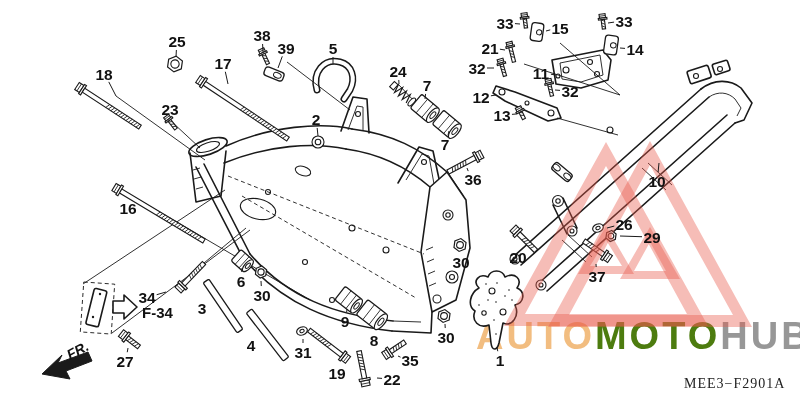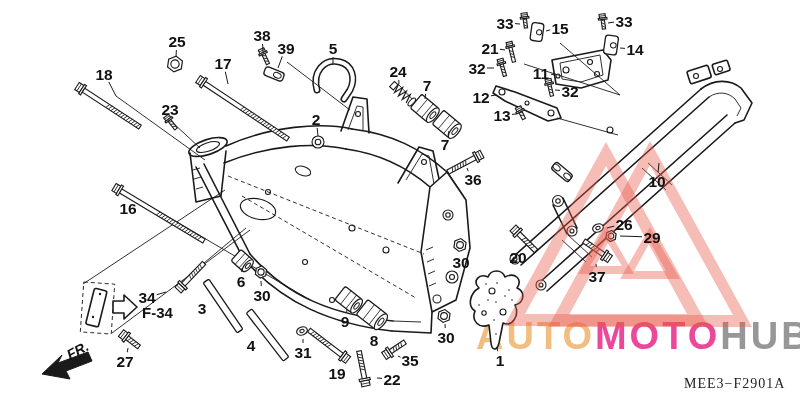--- a/index.html
+++ b/index.html
@@ -19,21 +19,21 @@
   .annot-text{font-family:"Liberation Sans", sans-serif;font-weight:bold;font-size:15px;fill:#111;}
   .code-text{font-family:"Liberation Serif", serif;font-size:14px;fill:#222;letter-spacing:1px;}
   .fr-text{font-family:"Liberation Sans", sans-serif;font-weight:bold;font-style:italic;font-size:14px;fill:#111;}
   .wm{fill-rule:evenodd;}
 </style>
 </head>
 <body>
 
 <div class="stage">
 
-  <div class="wordmark" id="wordmark"><span style="color: rgb(242, 189, 128);">AUTO</span><span style="color: #ec4899;">MOTO</span><span style="color: rgb(151, 151, 151);">HUB</span></div>
+  <div class="wordmark" id="wordmark"><span style="color: rgb(242, 189, 128);">AUTO</span><span style="color: #4d7c0f;">MOTO</span><span style="color: rgb(151, 151, 151);">HUB</span></div>
 
   <svg class="art" width="800" height="400" viewBox="0 0 800 400">
 
     <g id="frame-art">
 
       <ellipse class="lnf" cx="208" cy="147" rx="20" ry="7.5" transform="rotate(-18 208 147)"></ellipse>
       <ellipse class="hole" cx="208" cy="147" rx="12" ry="4.2" transform="rotate(-18 208 147)"></ellipse>
       <path class="ln" d="M190,153 L196,202 L221,196 L226,151"></path>
       <path class="thin" d="M193,170 L200,168 M194,179 L201,177 M196,189 L203,187"></path>
 

